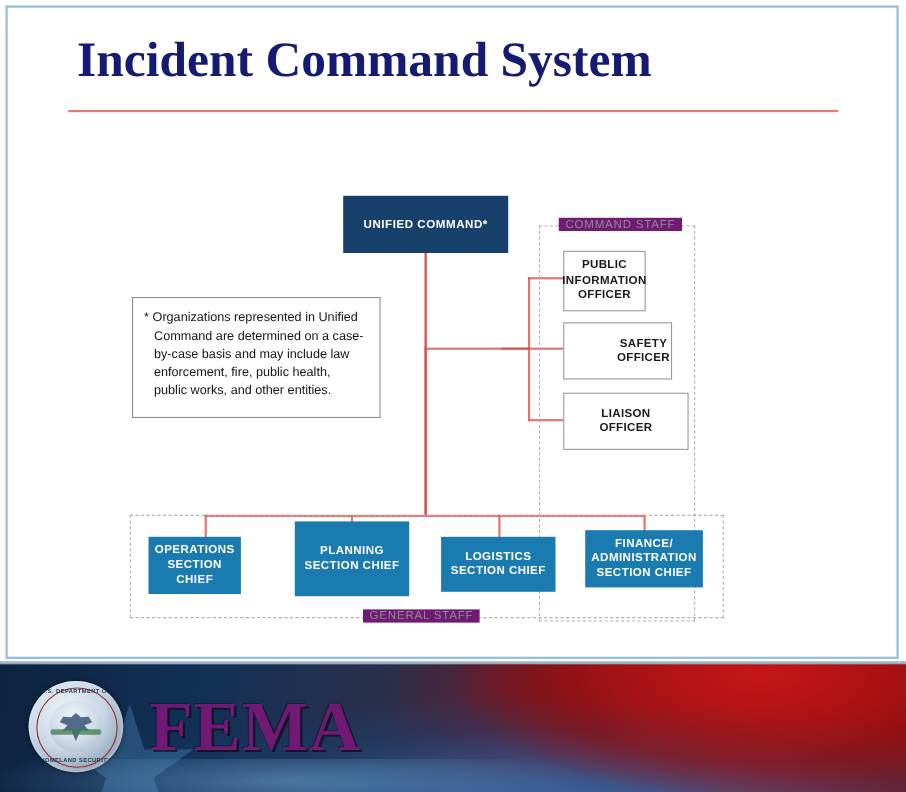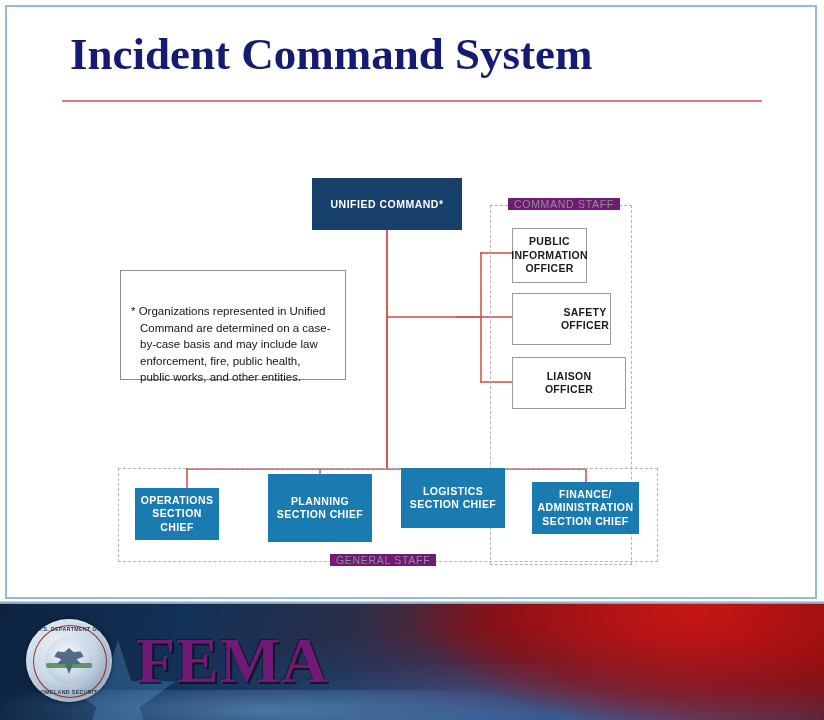--- a/index.html
+++ b/index.html
@@ -69,21 +69,21 @@
   .lnh{height:2px;}
 
   
   .note{
     position:absolute;box-sizing:border-box;
     background:#ffffff;border:1.2px solid #8d8d8d;
     padding:10px 12px 10px 10px;
   }
   .note-text{
     font-size:11.5px;line-height:16.5px;color:#141414;
-    text-indent:-9px;padding-left:9px;margin-top:22px;
+    text-indent:-9px;padding-left:9px;
   }
 
   
   .footer{
     position:absolute;left:0;top:601px;width:824px;height:119px;
     overflow:hidden;
     background:
       radial-gradient(ellipse 360px 150px at 690px 10px, rgba(200,22,22,.95) 0%, rgba(150,12,12,.55) 55%, rgba(12,30,60,0) 78%),
       radial-gradient(ellipse 520px 120px at 520px 130px, rgba(32,118,190,.85) 0%, rgba(22,70,125,.35) 60%, rgba(10,28,55,0) 85%),
       linear-gradient(100deg, #0d2340 0%, #123157 22%, #2a2f4a 42%, #7b1622 62%, #a81414 82%, #8d1010 100%);
@@ -214,21 +214,21 @@
       </span>
     </div>
 
     <div class="box box-blue" style="left:268px;top:344px;width:104px;height:68px;">
       <span>
         <span>PLANNING</span>
         <span>SECTION CHIEF</span>
       </span>
     </div>
 
-    <div class="box box-blue" style="left:401px;top:338px;width:104px;height:60px;align-items:center;">
+    <div class="box box-blue" style="left:401px;top:358px;width:104px;height:50px;align-items:center;">
       <span>
         <span>LOGISTICS</span>
         <span>SECTION CHIEF</span>
       </span>
     </div>
 
     <div class="box box-blue" style="left:532px;top:352px;width:107px;height:52px;">
       <span>
         <span>FINANCE/</span>
         <span>ADMINISTRATION</span>

